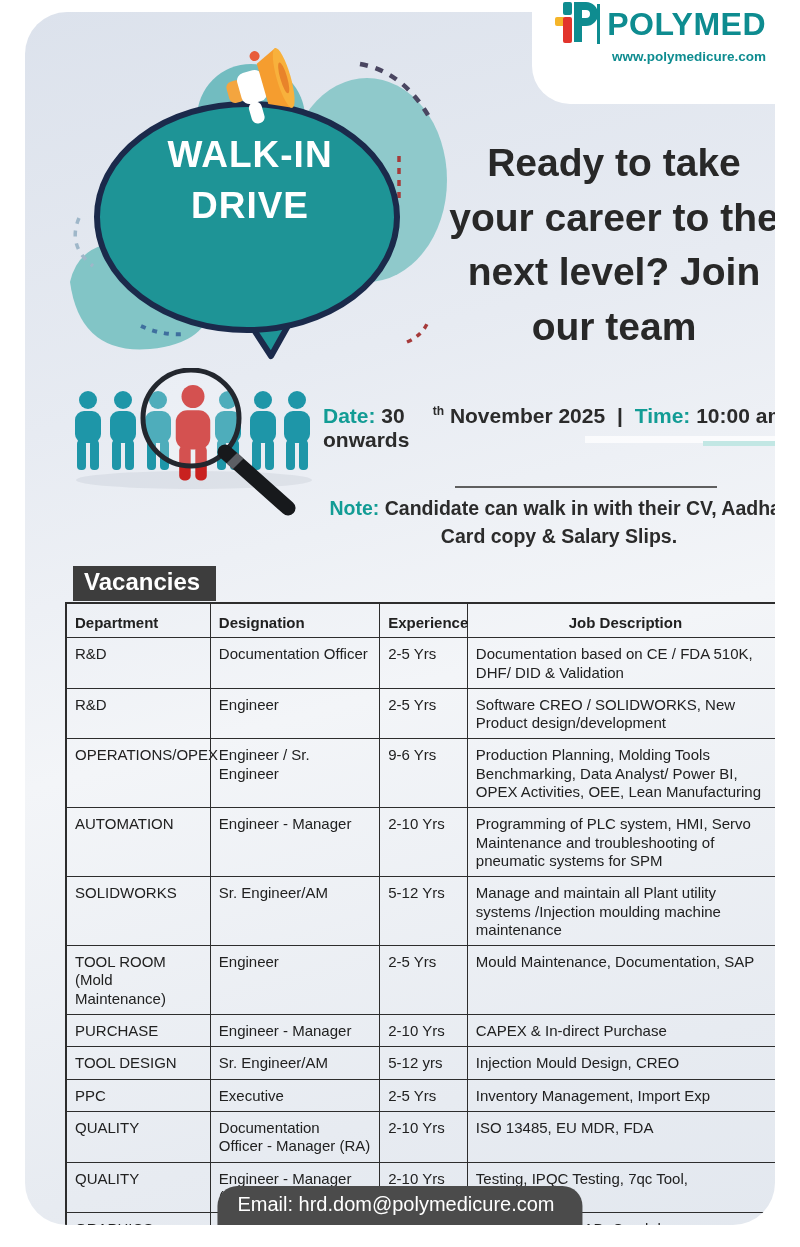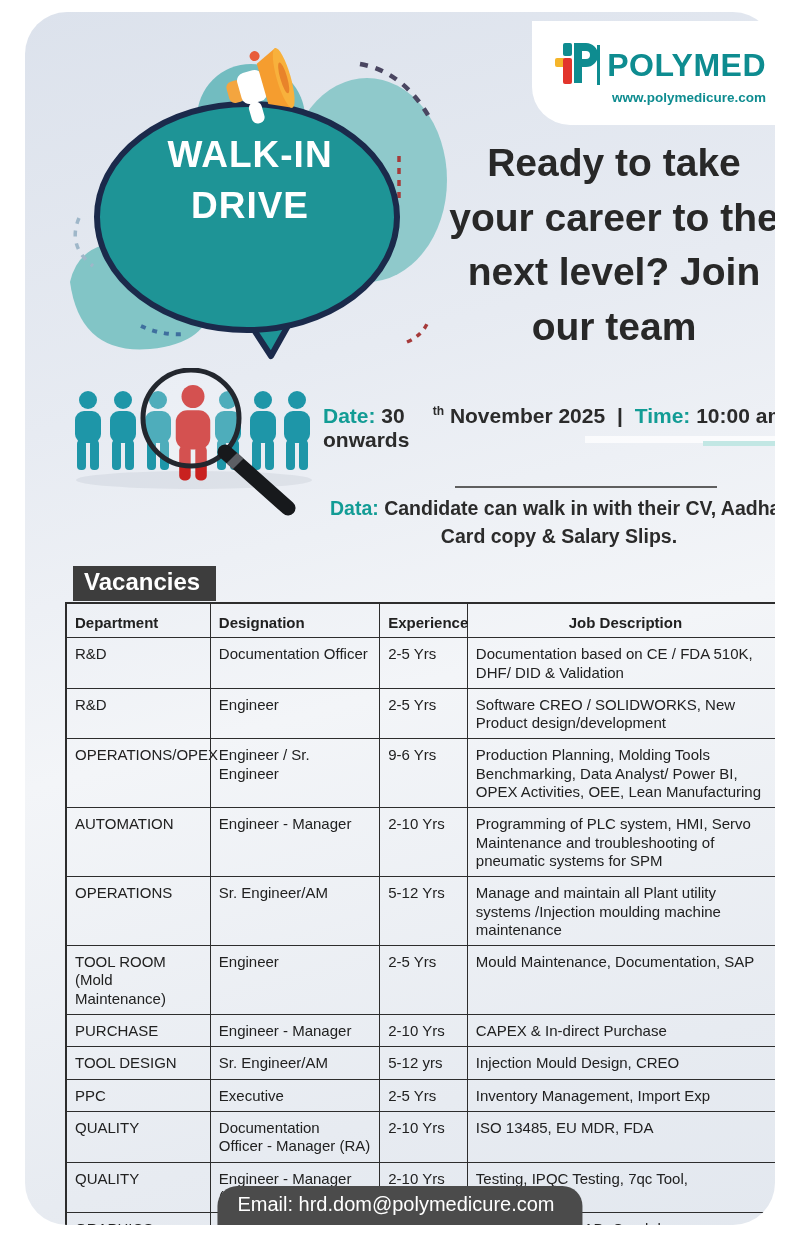--- a/index.html
+++ b/index.html
@@ -1,21 +1,21 @@
 <!DOCTYPE html>
 <html><head>
 <meta charset="utf-8">
 <style>
   html,body{margin:0;padding:0;}
   body{width:800px;height:1247px;background:#ffffff;font-family:"Liberation Sans",sans-serif;position:relative;overflow:hidden;}
   .card{position:absolute;left:25px;top:12px;width:750px;height:1213px;border-radius:42px;
         background:linear-gradient(165deg,#dce2ec 0%,#e7ebf2 30%,#f3f5f8 55%,#e7ebf1 85%,#e3e8ef 100%);overflow:hidden;}
   
   .logo-tab{position:absolute;top:-12px;right:-25px;width:268px;height:104px;background:#ffffff;
-            border-bottom-left-radius:38px;display:flex;align-items:center;justify-content:flex-end;padding-right:34px;box-sizing:border-box;margin-top:21px;}
+            border-bottom-left-radius:38px;display:flex;justify-content:flex-end;padding-right:34px;box-sizing:border-box;}
   .logo-wrap{display:flex;flex-direction:column;align-items:flex-end;}
   .logo-row{display:flex;align-items:center;gap:6px;}
   .logo-brand{font-size:32px;font-weight:bold;color:#0e8c90;letter-spacing:.5px;}
   .logo-site{font-size:13.5px;font-weight:bold;color:#0e8c90;margin-top:1px;}
   
   .hero-decor{position:absolute;left:30px;top:20px;}
   .bubble-svg{position:absolute;left:62px;top:82px;}
   .bubble-text{position:absolute;left:80px;top:118px;width:290px;text-align:center;color:#ffffff;
                font-size:37px;font-weight:bold;line-height:1.37;letter-spacing:1px;}
   .megaphone{position:absolute;left:188px;top:32px;}
@@ -152,21 +152,21 @@
   <div class="event-line">
     <span class="accent">Date:</span>
     <span>30</span><sup>th</sup><span> November 2025 </span><span class="sep">|</span>
     <span class="accent">Time:</span><span> 10:00 am onwards</span>
   </div>
   <div class="strip1"></div>
   <div class="strip2"></div>
 
   <div class="note-rule"></div>
   <div class="note-block">
-    <span class="accent">Data:</span><span> Candidate can walk in with their CV, Aadhar Card copy &amp; Salary Slips.</span>
+    <span class="accent">Note:</span><span> Candidate can walk in with their CV, Aadhar Card copy &amp; Salary Slips.</span>
   </div>
 
   <div class="vacancies-title">Vacancies</div>
 
   <table class="vac">
     <colgroup>
         <col class="c1">
         <col class="c2">
         <col class="c3">
         <col class="c4">
@@ -198,21 +198,21 @@
           <td>9-6 Yrs</td>
           <td>Production Planning, Molding Tools Benchmarking, Data Analyst/ Power BI, OPEX Activities, OEE, Lean Manufacturing</td>
         </tr>
         <tr>
           <td>AUTOMATION</td>
           <td>Engineer - Manager</td>
           <td>2-10 Yrs</td>
           <td>Programming of PLC system, HMI, Servo Maintenance and troubleshooting of pneumatic systems for SPM</td>
         </tr>
         <tr>
-          <td>OPERATIONS</td>
+          <td>SOLIDWORKS</td>
           <td>Sr. Engineer/AM</td>
           <td>5-12 Yrs</td>
           <td>Manage and maintain all Plant utility systems /Injection moulding machine maintenance</td>
         </tr>
         <tr>
           <td>TOOL ROOM
 (Mold Maintenance)</td>
           <td>Engineer</td>
           <td>2-5 Yrs</td>
           <td>Mould Maintenance, Documentation, SAP</td>

